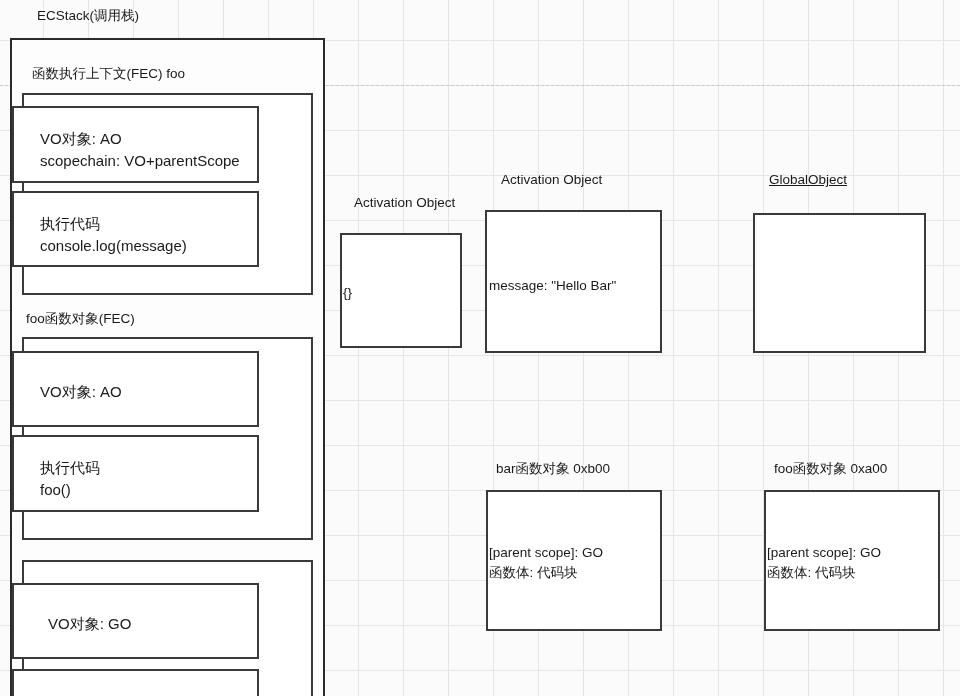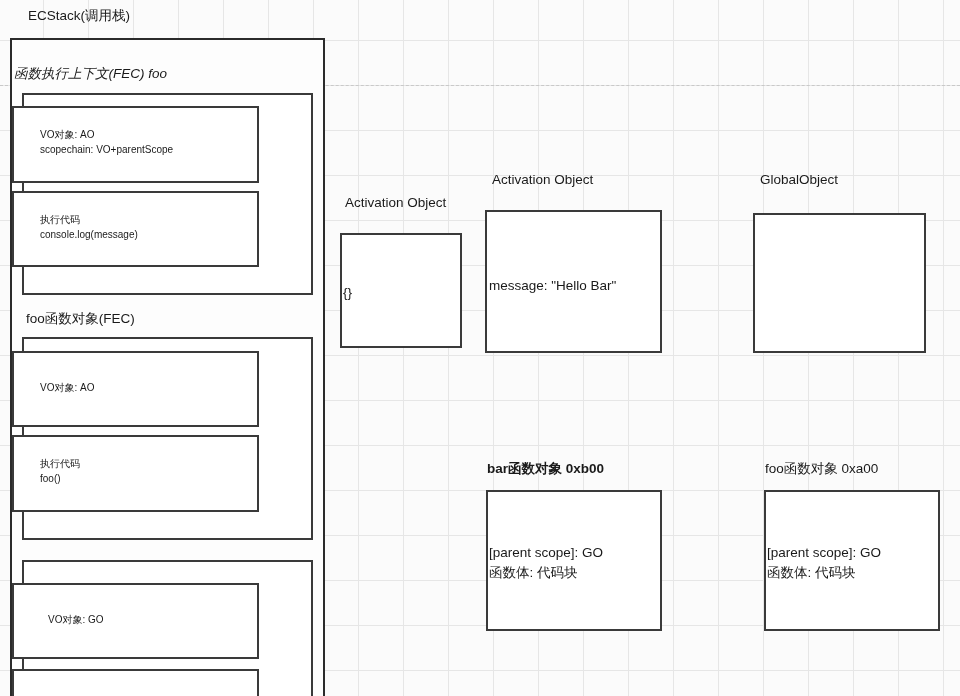--- a/index.html
+++ b/index.html
@@ -38,20 +38,21 @@
     box-sizing: border-box;
     background: #ffffff;
     border: 2px solid #3a3a3a;
   }
   .node-label {
     position: absolute;
     white-space: nowrap;
     font-size: 13.5px;
     color: #1a1a1a;
     line-height: 1.2;
+    margin-left: 9px;
   }
   .node-text {
     position: absolute;
     white-space: pre;
     font-size: 13.5px;
     color: #1a1a1a;
     line-height: 1.45;
   }
 
   
@@ -87,37 +88,37 @@
     box-sizing: border-box;
     border: 2px solid #3a3a3a;
     background: #ffffff;
     left: 12px;
     width: 247px;
   }
   .slot-text {
     position: absolute;
     left: 6px;
     white-space: pre;
-    font-size: 10px;
+    font-size: 15px;
     line-height: 1.45;
     color: #1a1a1a;
   }
 </style>
 </head>
 <body>
 
 <div id="canvas">
 
   <div class="dashed-guide" style="top:85px;"></div>
 
   <div class="node-label" id="ecstack-title">ECStack(调用栈)</div>
 
   <div class="node" id="ecstack-box"></div>
 
-  <div class="fec-title" style="left:14px; top:65px;font-style:italic;">函数执行上下文(FEC) foo</div>
+  <div class="fec-title" style="left:32px; top:65px;">函数执行上下文(FEC) foo</div>
   <div class="fec-wrap" style="top:93px; height:202px;"></div>
   <div class="fec-slot" style="top:106px; height:77px;"></div>
   <div class="slot-text" style="left:40px; top:128px;">VO对象: AO
 scopechain: VO+parentScope</div>
   <div class="fec-slot" style="top:191px; height:76px;"></div>
   <div class="slot-text" style="left:40px; top:213px;">执行代码
 console.log(message)</div>
 
   <div class="fec-title" style="left:26px; top:310px;">foo函数对象(FEC)</div>
   <div class="fec-wrap" style="top:337px; height:203px;"></div>
@@ -133,24 +134,24 @@
   <div class="fec-slot" style="top:669px; height:76px;"></div>
 
   <div class="node-label" style="left:345px; top:195px;">Activation Object</div>
   <div class="node" style="left:340px; top:233px; width:122px; height:115px;"></div>
   <div class="node-text" style="left:343px; top:283px;">{}</div>
 
   <div class="node-label" style="left:492px; top:172px;">Activation Object</div>
   <div class="node" style="left:485px; top:210px; width:177px; height:143px;"></div>
   <div class="node-text" style="left:489px; top:276px;">message: "Hello Bar"</div>
 
-  <div class="node-label" style="left:760px; top:172px;">GlobalObject</div>
+  <div class="node-label" style="left:760px; top:172px;text-decoration:underline;">GlobalObject</div>
   <div class="node" style="left:753px; top:213px; width:173px; height:140px;"></div>
 
-  <div class="node-label" style="left:487px; top:461px;font-weight:bold;">bar函数对象 0xb00</div>
+  <div class="node-label" style="left:487px; top:461px;">bar函数对象 0xb00</div>
   <div class="node" style="left:486px; top:490px; width:176px; height:141px;"></div>
   <div class="node-text" style="left:489px; top:543px;">[parent scope]: GO
 函数体: 代码块</div>
 
   <div class="node-label" style="left:765px; top:461px;">foo函数对象 0xa00</div>
   <div class="node" style="left:764px; top:490px; width:176px; height:141px;"></div>
   <div class="node-text" style="left:767px; top:543px;">[parent scope]: GO
 函数体: 代码块</div>
 
 </div>

